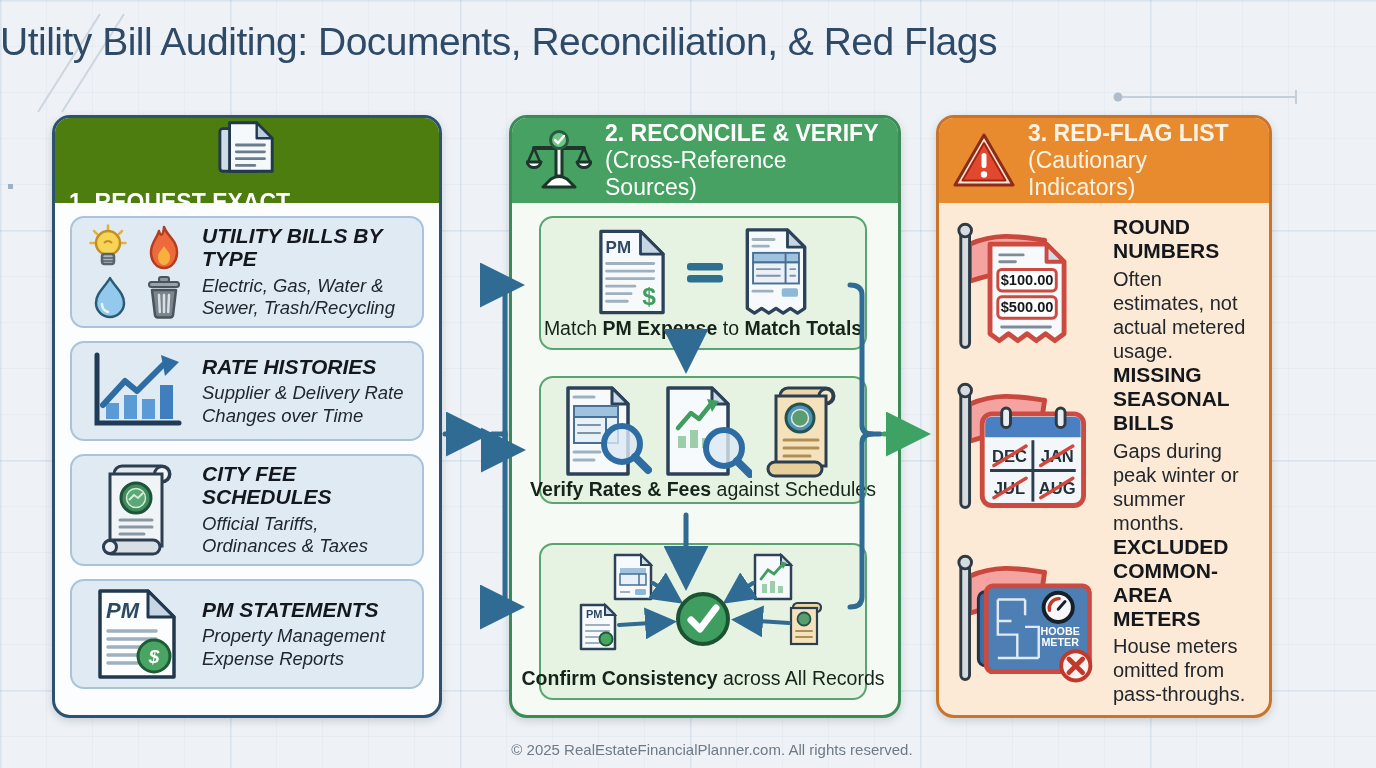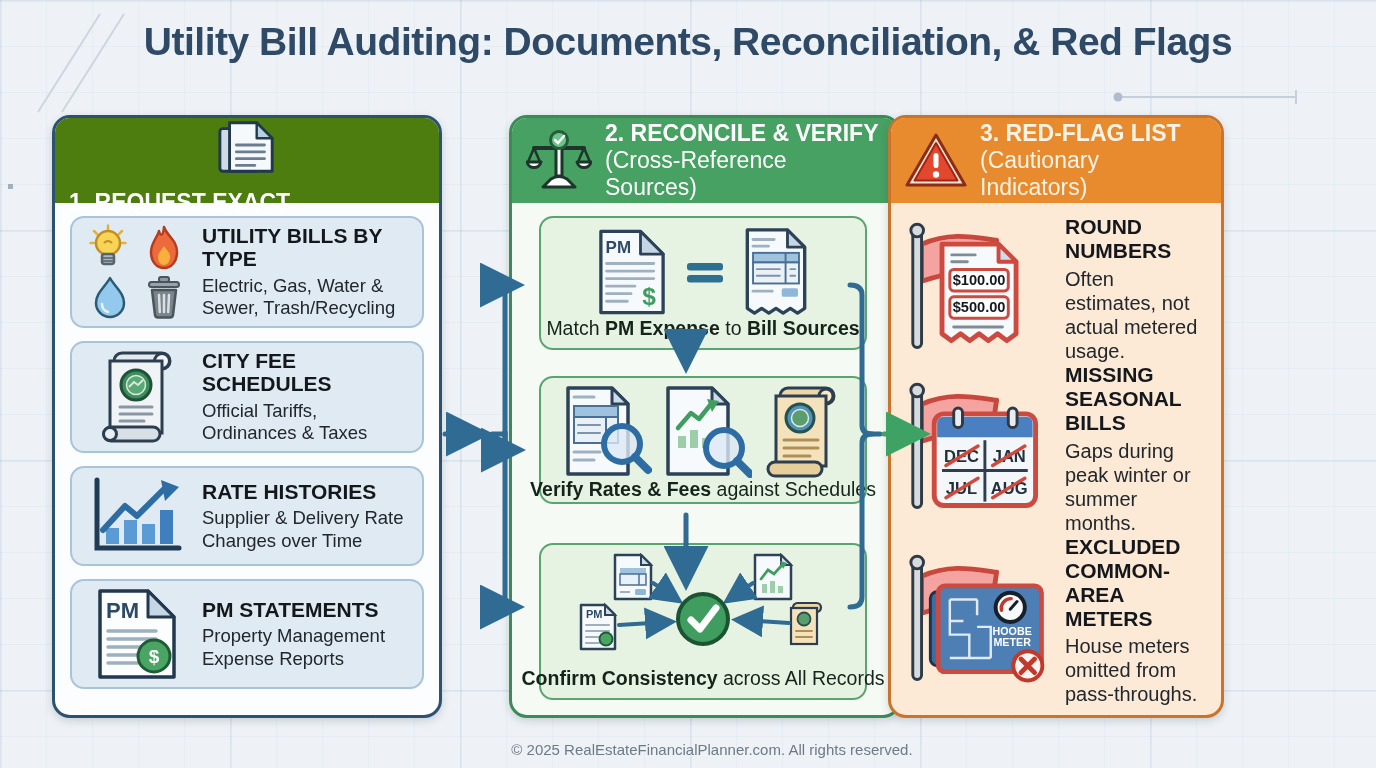--- a/index.html
+++ b/index.html
@@ -6,37 +6,37 @@
   body{width:1376px;height:768px;overflow:hidden;font-family:"Liberation Sans",sans-serif;}
   #stage{position:absolute;inset:0;width:1376px;height:768px;
     background-color:#eef2f6;
     background-image:
       linear-gradient(to right, rgba(98,145,190,0.10) 1.5px, transparent 1.5px),
       linear-gradient(to bottom, rgba(98,145,190,0.10) 1.5px, transparent 1.5px),
       linear-gradient(to right, rgba(98,145,190,0.055) 1px, transparent 1px),
       linear-gradient(to bottom, rgba(98,145,190,0.055) 1px, transparent 1px);
     background-size:230px 230px,230px 230px,46px 46px,46px 46px;}
   .decor{position:absolute;inset:0;pointer-events:none;}
-  h1{position:absolute;top:20px;left:0;width:100%;text-align:center;margin:0;
-     font-size:39px;font-weight:700;letter-spacing:-0.5px;color:#2e4a66;}
+  h1{position:absolute;top:20px;left:0;width:100%;text-align:left;margin:0;
+     font-size:39px;font-weight:400;letter-spacing:-0.5px;color:#2e4a66;}
   .col{position:absolute;top:115px;height:603px;border-radius:18px;box-sizing:border-box;
        box-shadow:0 3px 8px rgba(30,50,70,.18);overflow:hidden;}
   #col-documents{left:52px;width:390px;border:3px solid #2d5170;background:#fbfdfe;}
   #col-reconcile{left:509px;width:392px;border:3px solid #3c8a55;background:#f5faf5;}
-  #col-redflags {left:888px;width:336px;border:3px solid #c9742a;background:#fcead6;}
+  #col-redflags {left:936px;width:336px;border:3px solid #c9742a;background:#fcead6;}
   .col-header{height:85px;display:flex;align-items:center;gap:13px;padding:0 14px;box-sizing:border-box;}
   #col-documents .col-header{background:#4d7c0f;flex-direction:column;}
   #col-reconcile .col-header{background:#46a162;}
   #col-redflags  .col-header{background:#e88b2f;}
   .h-title{font-size:23px;line-height:1.16;color:#ffffff;font-weight:400;}
   .h-title b{font-weight:800;}
   #col-redflags .h-title{color:#fdf3e4;}
   .h-icon{flex:none;}
   
-  .doc-body{padding:13px 15px;display:flex;flex-direction:column;gap:13px;height:489px;box-sizing:border-box;}
+  .doc-body{padding:13px 15px;display:flex;flex-direction:column;gap:13px;height:489px;box-sizing:border-box;font-style:italic;}
   .dcard{flex:1;background:#dfeaf3;border:2px solid #a9c3da;border-radius:14px;
          display:flex;align-items:center;gap:12px;padding:6px 12px;box-sizing:border-box;}
   .dcard .icon-box{width:106px;flex:none;display:flex;justify-content:center;align-items:center;}
   .util-grid{display:grid;grid-template-columns:46px 46px;gap:4px 8px;}
   .dcard .txt .t{font-size:21px;font-weight:800;color:#14181c;line-height:1.1;}
   .dcard .txt .s{font-size:18.5px;color:#21272d;line-height:1.22;margin-top:4px;max-width:218px;}
   
   .rcard{position:absolute;left:27px;width:328px;background:#e7f3e2;border:2px solid #5aa56f;
          border-radius:14px;box-sizing:border-box;display:flex;flex-direction:column;
          align-items:center;justify-content:space-between;padding:8px 6px 8px;}
@@ -127,57 +127,57 @@
         </div>
           </div>
         <div class="txt">
           <div class="t">UTILITY BILLS BY TYPE</div>
           <div class="s">Electric, Gas, Water &amp; Sewer, Trash/Recycling</div>
         </div>
       </div>
 
       <div class="dcard">
         <div class="icon-box">
+          <svg width="96" height="84" viewBox="0 0 96 84">
+            <path d="M8 6 V74 H90" fill="none" stroke="#1f3b56" stroke-width="5" stroke-linecap="round"></path>
+            <rect x="17" y="54" width="13" height="16" fill="#5b9bd5"></rect>
+            <rect x="35" y="46" width="13" height="24" fill="#5b9bd5"></rect>
+            <rect x="53" y="50" width="13" height="20" fill="#5b9bd5"></rect>
+            <rect x="71" y="36" width="13" height="34" fill="#3f7fbf"></rect>
+            <polyline points="14,56 36,32 48,42 74,16" fill="none" stroke="#2e6da4" stroke-width="6" stroke-linecap="round" stroke-linejoin="round"></polyline>
+            <polygon points="72,6 90,13 76,27" fill="#2e6da4"></polygon>
+          </svg>
+        </div>
+        <div class="txt">
+          <div class="t">RATE HISTORIES</div>
+          <div class="s">Supplier &amp; Delivery Rate Changes over Time</div>
+        </div>
+      </div>
+
+      <div class="dcard">
+        <div class="icon-box">
           <svg width="78" height="96" viewBox="0 0 78 96">
             <rect x="16" y="4" width="56" height="16" rx="8" fill="#e3e9ee" stroke="#2c3e50" stroke-width="3"></rect>
             <circle cx="64" cy="12" r="7.5" fill="#f2f6f9" stroke="#2c3e50" stroke-width="3"></circle>
             <rect x="12" y="12" width="52" height="72" fill="#f0f4f7" stroke="#2c3e50" stroke-width="3"></rect>
             <circle cx="38" cy="36" r="15" fill="#3e8e5c" stroke="#20513a" stroke-width="3"></circle>
             <circle cx="38" cy="36" r="9.5" fill="#5aa877" stroke="#d7ead9" stroke-width="1.5"></circle>
             <path d="M31 38 l5 -5 4 3 5 -5" fill="none" stroke="#d7ead9" stroke-width="2"></path>
             <g stroke="#8a97a2" stroke-width="3" stroke-linecap="round">
               <line x1="22" y1="58" x2="54" y2="58"></line>
                 <line x1="22" y1="65" x2="54" y2="65"></line>
               <line x1="22" y1="72" x2="46" y2="72"></line>
             </g>
             <rect x="6" y="78" width="56" height="14" rx="7" fill="#d8dfe5" stroke="#2c3e50" stroke-width="3"></rect>
             <circle cx="12" cy="85" r="6.5" fill="#e8eef2" stroke="#2c3e50" stroke-width="3"></circle>
           </svg>
         </div>
         <div class="txt">
           <div class="t">CITY FEE SCHEDULES</div>
           <div class="s">Official Tariffs, Ordinances &amp; Taxes</div>
-        </div>
-      </div>
-
-      <div class="dcard">
-        <div class="icon-box">
-          <svg width="96" height="84" viewBox="0 0 96 84">
-            <path d="M8 6 V74 H90" fill="none" stroke="#1f3b56" stroke-width="5" stroke-linecap="round"></path>
-            <rect x="17" y="54" width="13" height="16" fill="#5b9bd5"></rect>
-            <rect x="35" y="46" width="13" height="24" fill="#5b9bd5"></rect>
-            <rect x="53" y="50" width="13" height="20" fill="#5b9bd5"></rect>
-            <rect x="71" y="36" width="13" height="34" fill="#3f7fbf"></rect>
-            <polyline points="14,56 36,32 48,42 74,16" fill="none" stroke="#2e6da4" stroke-width="6" stroke-linecap="round" stroke-linejoin="round"></polyline>
-            <polygon points="72,6 90,13 76,27" fill="#2e6da4"></polygon>
-          </svg>
-        </div>
-        <div class="txt">
-          <div class="t">RATE HISTORIES</div>
-          <div class="s">Supplier &amp; Delivery Rate Changes over Time</div>
         </div>
       </div>
 
       <div class="dcard">
         <div class="icon-box">
           <svg width="82" height="94" viewBox="0 0 82 94">
             <path d="M4 4 H52 L78 30 V90 H4 Z" fill="#fbfdfe" stroke="#22384e" stroke-width="3.5" stroke-linejoin="round"></path>
             <path d="M52 4 L78 30 H52 Z" fill="#c6d6e4" stroke="#22384e" stroke-width="3" stroke-linejoin="round"></path>
             <text x="10" y="31" font-size="22" font-weight="800" fill="#2c4a66">PM</text>
             <g stroke="#9fb0bf" stroke-width="3.5" stroke-linecap="round">
@@ -257,21 +257,21 @@
             <line x1="12" y1="43" x2="36" y2="43"></line>
               <line x1="12" y1="50" x2="36" y2="50"></line>
             <line x1="47" y1="43" x2="52" y2="43"></line>
               <line x1="47" y1="50" x2="52" y2="50"></line>
           </g>
           <line x1="8" y1="66" x2="28" y2="66" stroke="#9fb0bf" stroke-width="3" stroke-linecap="round"></line>
           <rect x="38" y="63" width="17" height="9" rx="2" fill="#8db8d8"></rect>
         </svg>
       </div>
       <div class="caption">
-        <span>Match </span><b>PM Expense</b><span> to </span><b>Bill Sources</b>
+        <span>Match </span><b>PM Expense</b><span> to </span><b>Match Totals</b>
       </div>
     </div>
 
     <div class="rcard" style="top:258px;height:128px;">
       <div class="ricons" style="gap:14px;">
         <svg width="86" height="92" viewBox="0 0 86 92">
           <path d="M2 2 H46 L62 18 V88 H2 Z" fill="#f7fafc" stroke="#2c4258" stroke-width="3.5" stroke-linejoin="round"></path>
           <path d="M46 2 L62 18 H46 Z" fill="#cddcea" stroke="#2c4258" stroke-width="3" stroke-linejoin="round"></path>
           <line x1="8" y1="11" x2="28" y2="11" stroke="#9fb0bf" stroke-width="3" stroke-linecap="round"></line>
           <rect x="8" y="20" width="44" height="11" fill="#9fc2de" stroke="#4a6f94" stroke-width="2"></rect>

